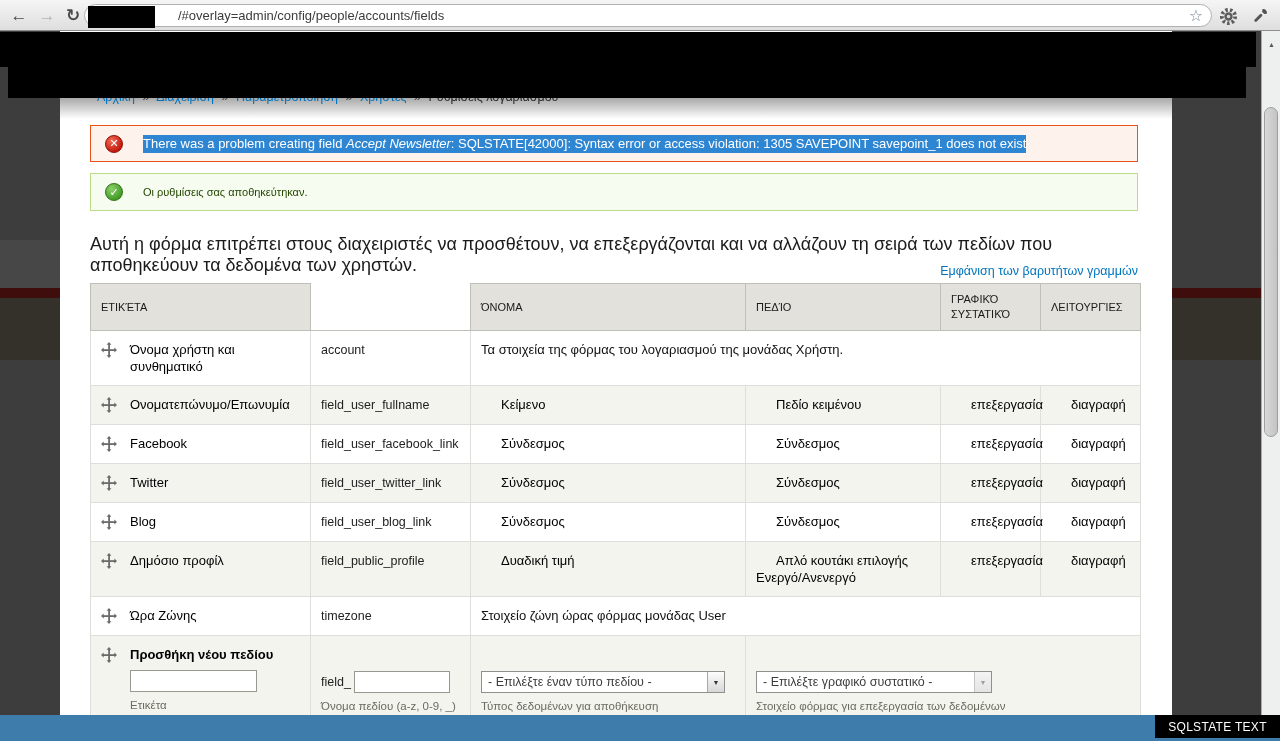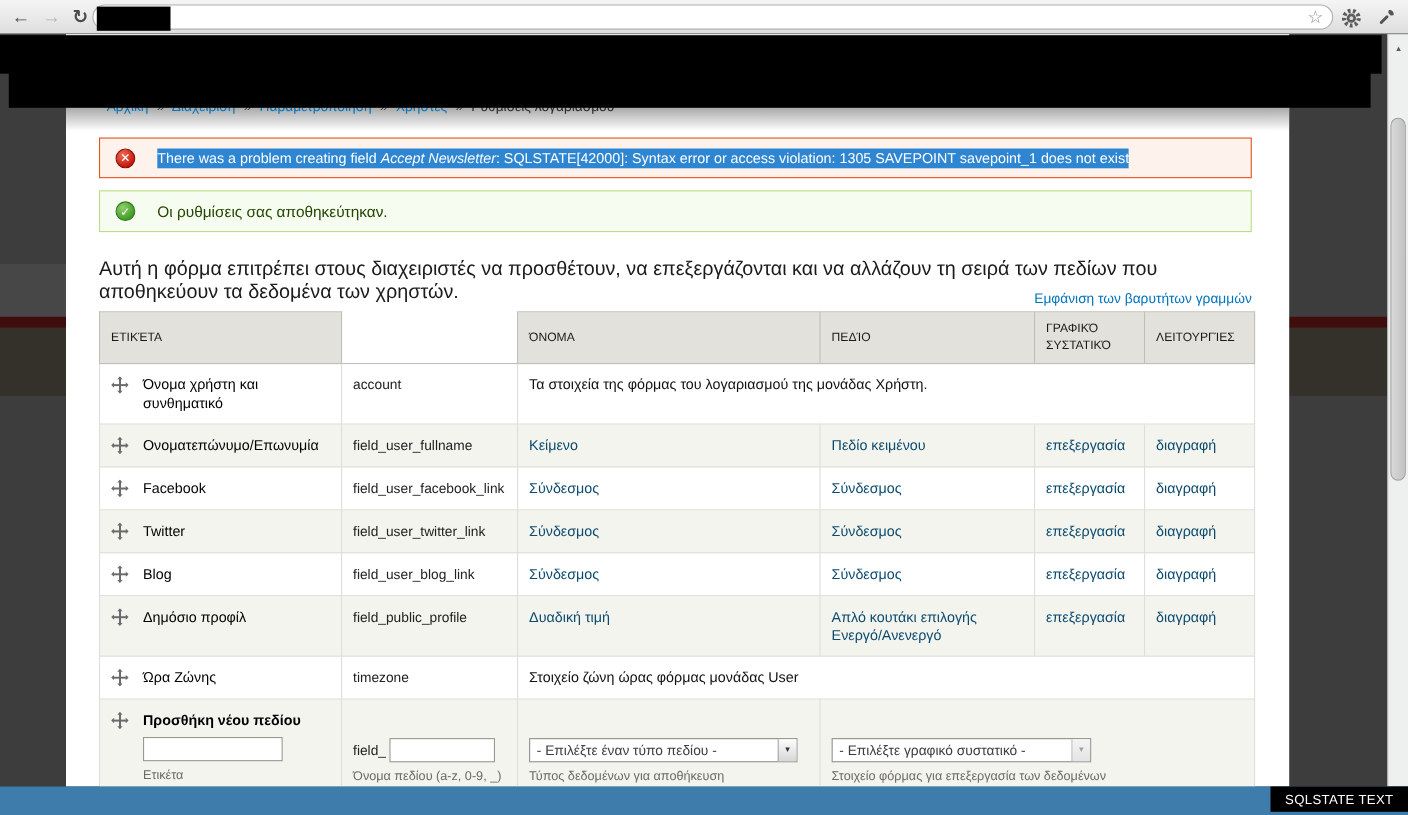--- a/index.html
+++ b/index.html
@@ -48,33 +48,33 @@
   .msg { position:absolute; left:30px; width:1048px; display:flex; align-items:center; padding:8px 10px 8px 14px; }
   .msg-error { top:94px; height:37px; background:#fdf3ec; border:1px solid #e8531d; }
   .msg-status { top:142px; height:38px; background:#f7fcf0; border:1px solid #bbdd8a; }
   .msg-icon { width:18px; height:18px; border-radius:50%; color:#fff; font-size:11px; font-weight:bold;
     display:flex; align-items:center; justify-content:center; margin-right:20px; flex:none; }
   .icon-error { background:radial-gradient(circle at 35% 30%, #f06a55, #c2170a 75%); border:1px solid #8e0b03; }
   .icon-ok { background:radial-gradient(circle at 35% 30%, #8ed06c, #3f9a24 75%); border:1px solid #2f7216; }
   .msg-error .text { font-size:13px; }
   .sel { background:#2e86d3; color:#fff; padding:1px 0 2px; }
   .sel em { font-style:italic; }
-  .msg-status .text { font-size:14px; color:#234600; }
+  .msg-status .text { font-size:11px; color:#234600; }
 
   .intro { position:absolute; left:30px; top:203px; width:1048px; font-size:18px; color:#1b1b1b; }
   .weights-link { position:absolute; right:34px; top:233px; font-size:12.5px; color:#0074bd; text-decoration:none; }
 
   
   .field-table { position:absolute; left:30px; top:252px; width:1050px; border-collapse:collapse; table-layout:fixed; font-size:13px; color:#000; }
   .field-table th { background:#e2e1db; border:1px solid #bebfb9; padding:8px 10px; font-size:11px; font-weight:normal;
     text-align:left; vertical-align:middle; color:#1a1a1a; line-height:15px; }
   .field-table th.empty { background:#fff; border-top:1px solid #fff; border-left:1px solid #bebfb9; border-right:1px solid #bebfb9; border-bottom:1px solid #bebfb9; }
   .field-table td { border:1px solid #dededa; padding:10px; vertical-align:top; line-height:17px; }
   .field-table tbody tr:nth-child(even) { background:#f3f4ee; }
-  .field-table a { color:#0c4a6e; text-decoration:none; }
+  .field-table a { color:#000000; text-decoration:none;margin-left:20px; }
   .cell-label { display:flex; gap:13px; }
   .drag { width:16px; height:16px; flex:none; margin-top:1px; cursor:move; }
   .machine { color:#222; font-size:12.5px; }
   .desc-span { color:#111;text-align:right; }
 
   
   .add-title { font-weight:bold; font-size:13px; padding-top:0; }
   .spacer { height:25px; }
   .fld-input { height:22px; border:1px solid #989890; background:#fff; font-size:12.5px; padding:0 4px; }
   .inline { display:flex; align-items:center; gap:3px; }
@@ -370,20 +370,21 @@
   <div class="addr-bar">
     <span style="display:flex;">
       <svg width="13" height="13" viewBox="0 0 14 14">
           <g fill="none" stroke="#8a8a8a" stroke-width="1.2">
             <circle cx="7" cy="7" r="5.8"></circle>
             <ellipse cx="7" cy="7" rx="2.6" ry="5.8"></ellipse>
             <path d="M1.2 7h11.6"></path>
           </g>
         </svg>
     </span>
+    <span class="addr-url">/#overlay=admin/config/people/accounts/fields</span>
     <span class="addr-star">☆</span>
   </div>
   <div class="tool-icon" style="right:40px;">
     <svg width="19" height="19" viewBox="0 0 20 20">
         <circle cx="10" cy="10" r="7" fill="none" stroke="#5d5d5d" stroke-width="4" stroke-dasharray="2.6 2.3"></circle>
         <circle cx="10" cy="10" r="4.4" fill="#5d5d5d"></circle>
         <circle cx="10" cy="10" r="1.8" fill="#dcdcdc"></circle>
       </svg>
   </div>
   <div class="tool-icon" style="right:8px;">

